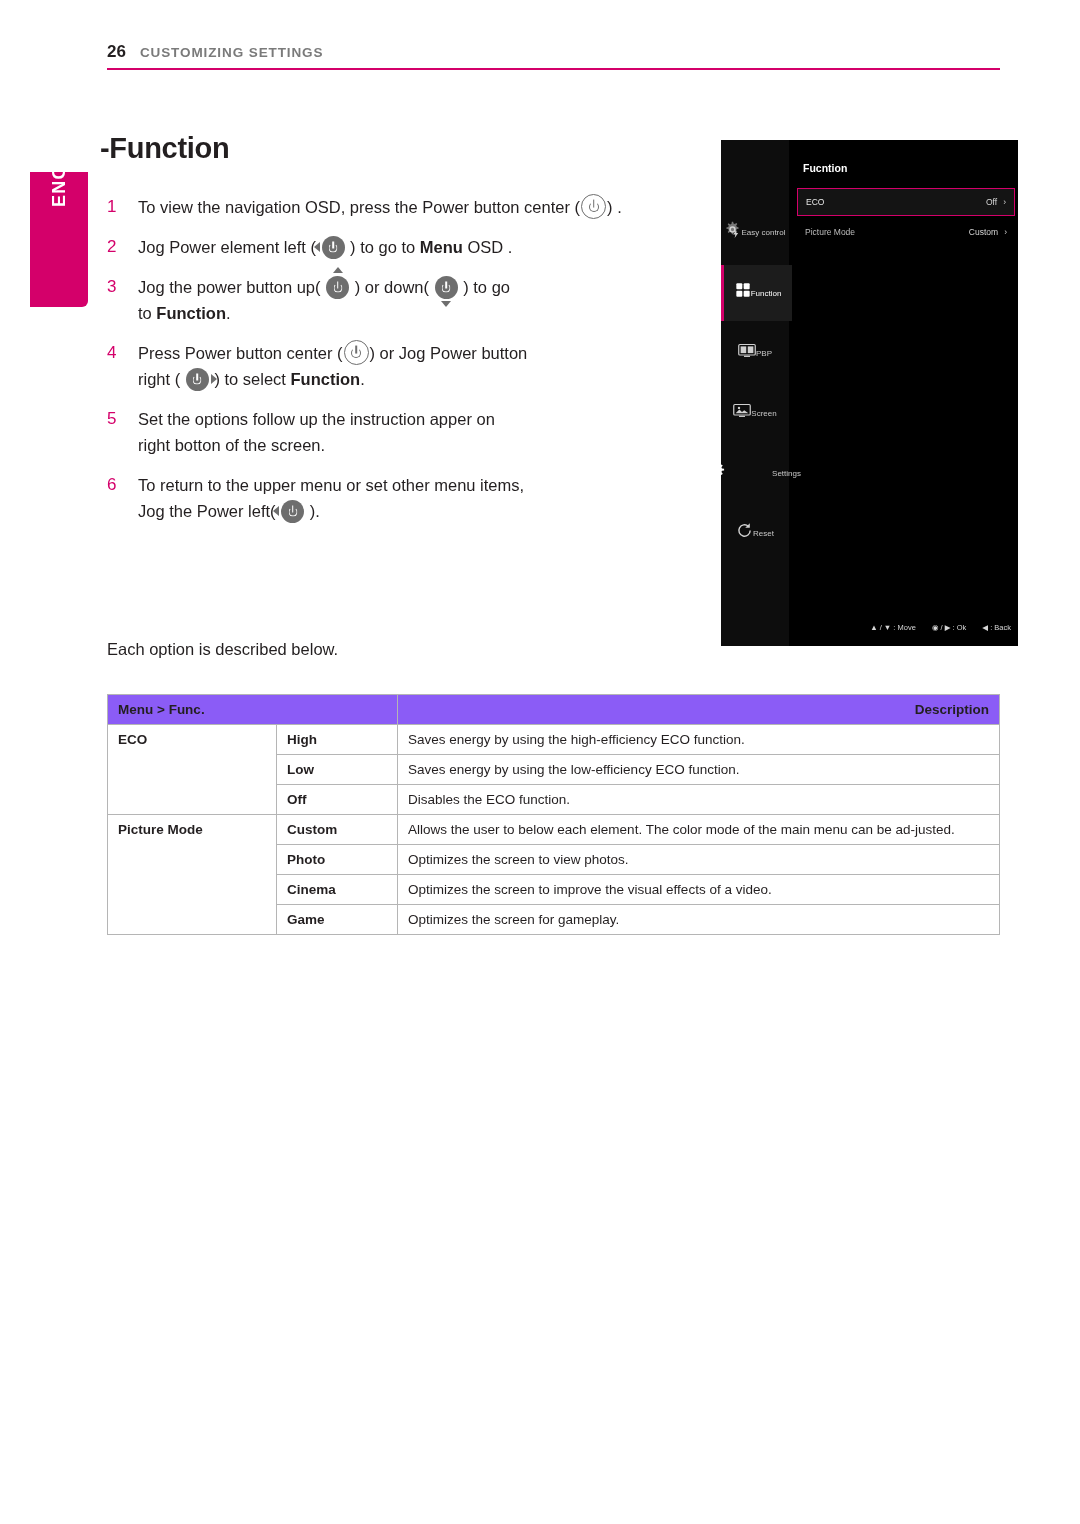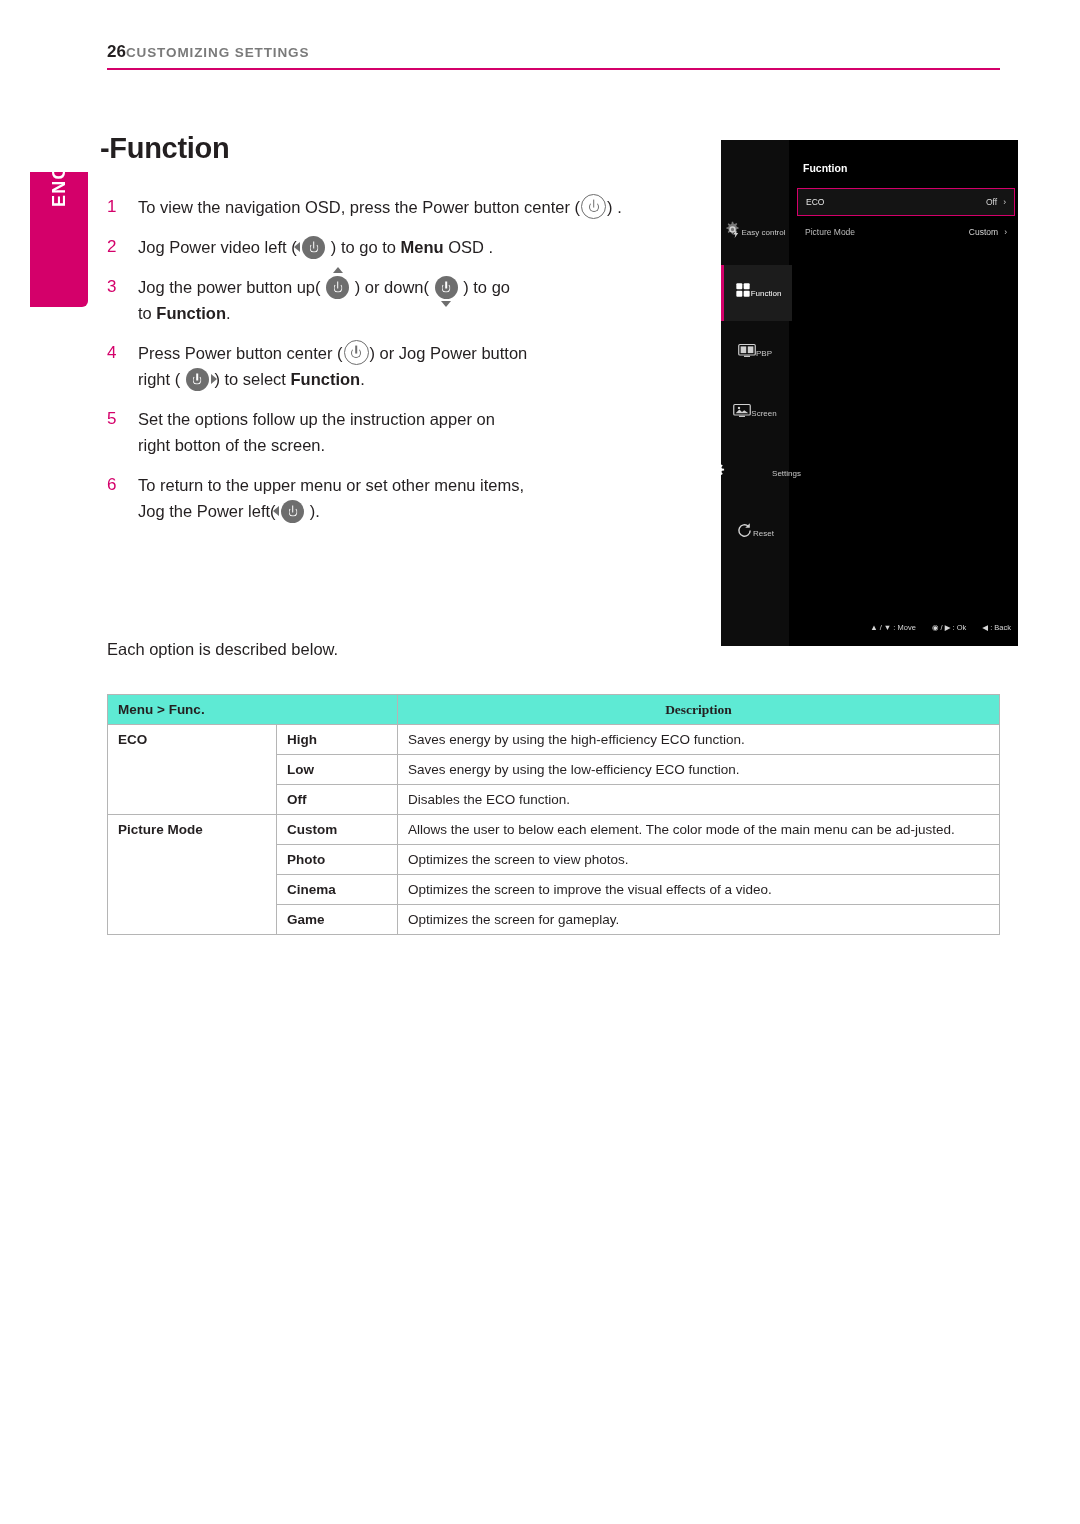--- a/index.html
+++ b/index.html
@@ -22,20 +22,21 @@
     left: 107px;
     top: 42px;
     width: 893px;
     display: flex;
     align-items: baseline;
   }
   .page-number {
     font-size: 17px;
     font-weight: bold;
     color: #231f20;
+    margin-right: 14px;
   }
   .header-title {
     font-size: 13.5px;
     font-weight: bold;
     letter-spacing: 0.9px;
     color: #7a7a7a;
   }
   .header-rule {
     position: absolute;
     left: 107px;
@@ -310,23 +311,23 @@
     border: 1px solid #b5b5b5;
     padding: 6px 10px;
     vertical-align: top;
     text-align: left;
     font-weight: normal;
     color: #231f20;
     line-height: 17px;
   }
   .tbl .hdr td {
     font-weight: bold;
-    background: #5eead4;
-  }
-  .tbl .hdr td.desc { text-align: center; font-family: Liberation Serif, serif; }
+    background: #8b5cf6;
+  }
+  .tbl .hdr td.desc { text-align: right; }
   .tbl td.k1 { width: 148px; font-weight: bold; }
   .tbl td.k2 { width: 100px; font-weight: bold; }
   .tbl td.desc-cell { }
 </style>
 </head>
 <body>
 
 <div class="page-header">
   <div class="page-number">26</div>
   <div class="header-title">CUSTOMIZING SETTINGS</div>
@@ -344,21 +345,21 @@
   <div class="step">
     <div class="step-num">1</div>
     <div class="step-text">
       <span>To view the navigation OSD, press the Power button center (</span><span class="jog-outline"></span><span>) .</span>
     </div>
   </div>
 
   <div class="step">
     <div class="step-num">2</div>
     <div class="step-text">
-      <span>Jog Power video left (</span>
+      <span>Jog Power element left (</span>
       <span class="jog-wrap"><span class="jog"></span><span class="arrow-l"></span></span>
       <span>) to go to </span><b>Menu</b><span> OSD .</span>
     </div>
   </div>
 
   <div class="step">
     <div class="step-num">3</div>
     <div class="step-text">
       <span>Jog the power button up(</span>
       <span class="jog-wrap"><span class="jog"></span><span class="arrow-u"></span></span>

